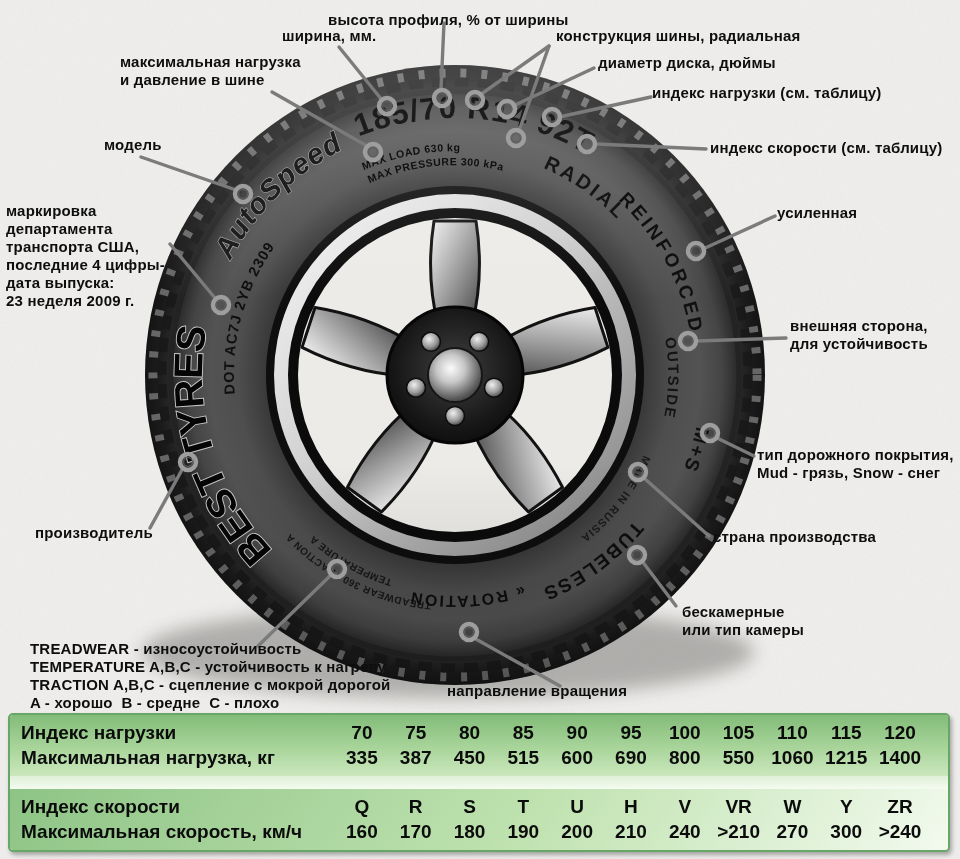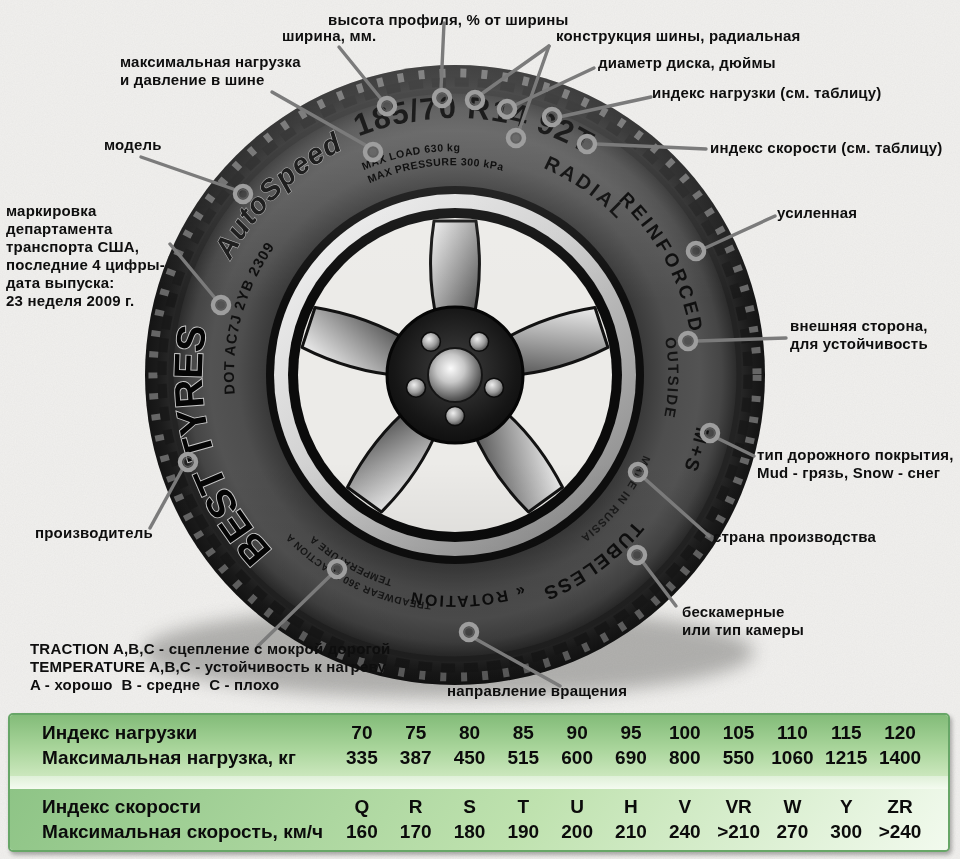--- a/index.html
+++ b/index.html
@@ -21,21 +21,21 @@
     border:2px solid #67a667;border-radius:5px;overflow:hidden;
     background:#cfe8c2;
     box-shadow:2px 3px 4px rgba(0,0,0,.3), inset 0 0 0 2px rgba(255,255,255,.45);
   }
   .sec{padding:5px 0 6px;}
   .sec1{background:linear-gradient(180deg,#83bc79,#a9d59b 55%,#cbe7bd);}
   .tsep{height:13px;background:linear-gradient(180deg,#dff0d8,#f4fbf0);}
   .sec2{background:linear-gradient(125deg,#8ec486,#bfe2af 55%,#f2faee);}
   .trow{display:flex;align-items:center;height:25px;}
   .tlabel{
-    flex:0 0 auto;width:325px;box-sizing:border-box;padding-left:32px;
+    flex:0 0 auto;width:325px;box-sizing:border-box;padding-left:11px;
     font-size:19px;font-weight:bold;color:#0b0b0b;white-space:nowrap;
   }
   .tvals{flex:1;display:flex;padding-right:21px;}
   .tval{flex:1;text-align:center;font-size:19px;font-weight:bold;color:#0b0b0b;}
 </style>
 </head>
 <body>
 
 <svg id="scene" width="960" height="859" viewBox="0 0 960 859" xmlns="http://www.w3.org/2000/svg" xmlns:xlink="http://www.w3.org/1999/xlink">
   <defs id="defs">
@@ -239,22 +239,23 @@
       <span>департамента</span>
       <span>транспорта США,</span>
       <span>последние 4 цифры-</span>
       <span>дата выпуска:</span>
       <span>23 неделя 2009 г.</span>
     </div>
     <div class="callout" style="left: 35px; top: 524px;">
       <span>производитель</span>
     </div>
     <div class="callout" style="left: 30px; top: 640px;">
+      <span>TREADWEAR - износоустойчивость</span>
+      <span>TEMPERATURE A,B,C - устойчивость к нагреву</span>
       <span>TRACTION A,B,C - сцепление с мокрой дорогой</span>
-      <span>TEMPERATURE A,B,C - устойчивость к нагреву</span>
       <span>A - хорошо  B - средне  C - плохо</span>
     </div>
     <div class="callout" style="left: 556px; top: 27px;">
       <span>конструкция шины, радиальная</span>
     </div>
     <div class="callout" style="left: 598px; top: 54px;">
       <span>диаметр диска, дюймы</span>
     </div>
     <div class="callout" style="left: 652px; top: 84px;">
       <span>индекс нагрузки (см. таблицу)</span>

